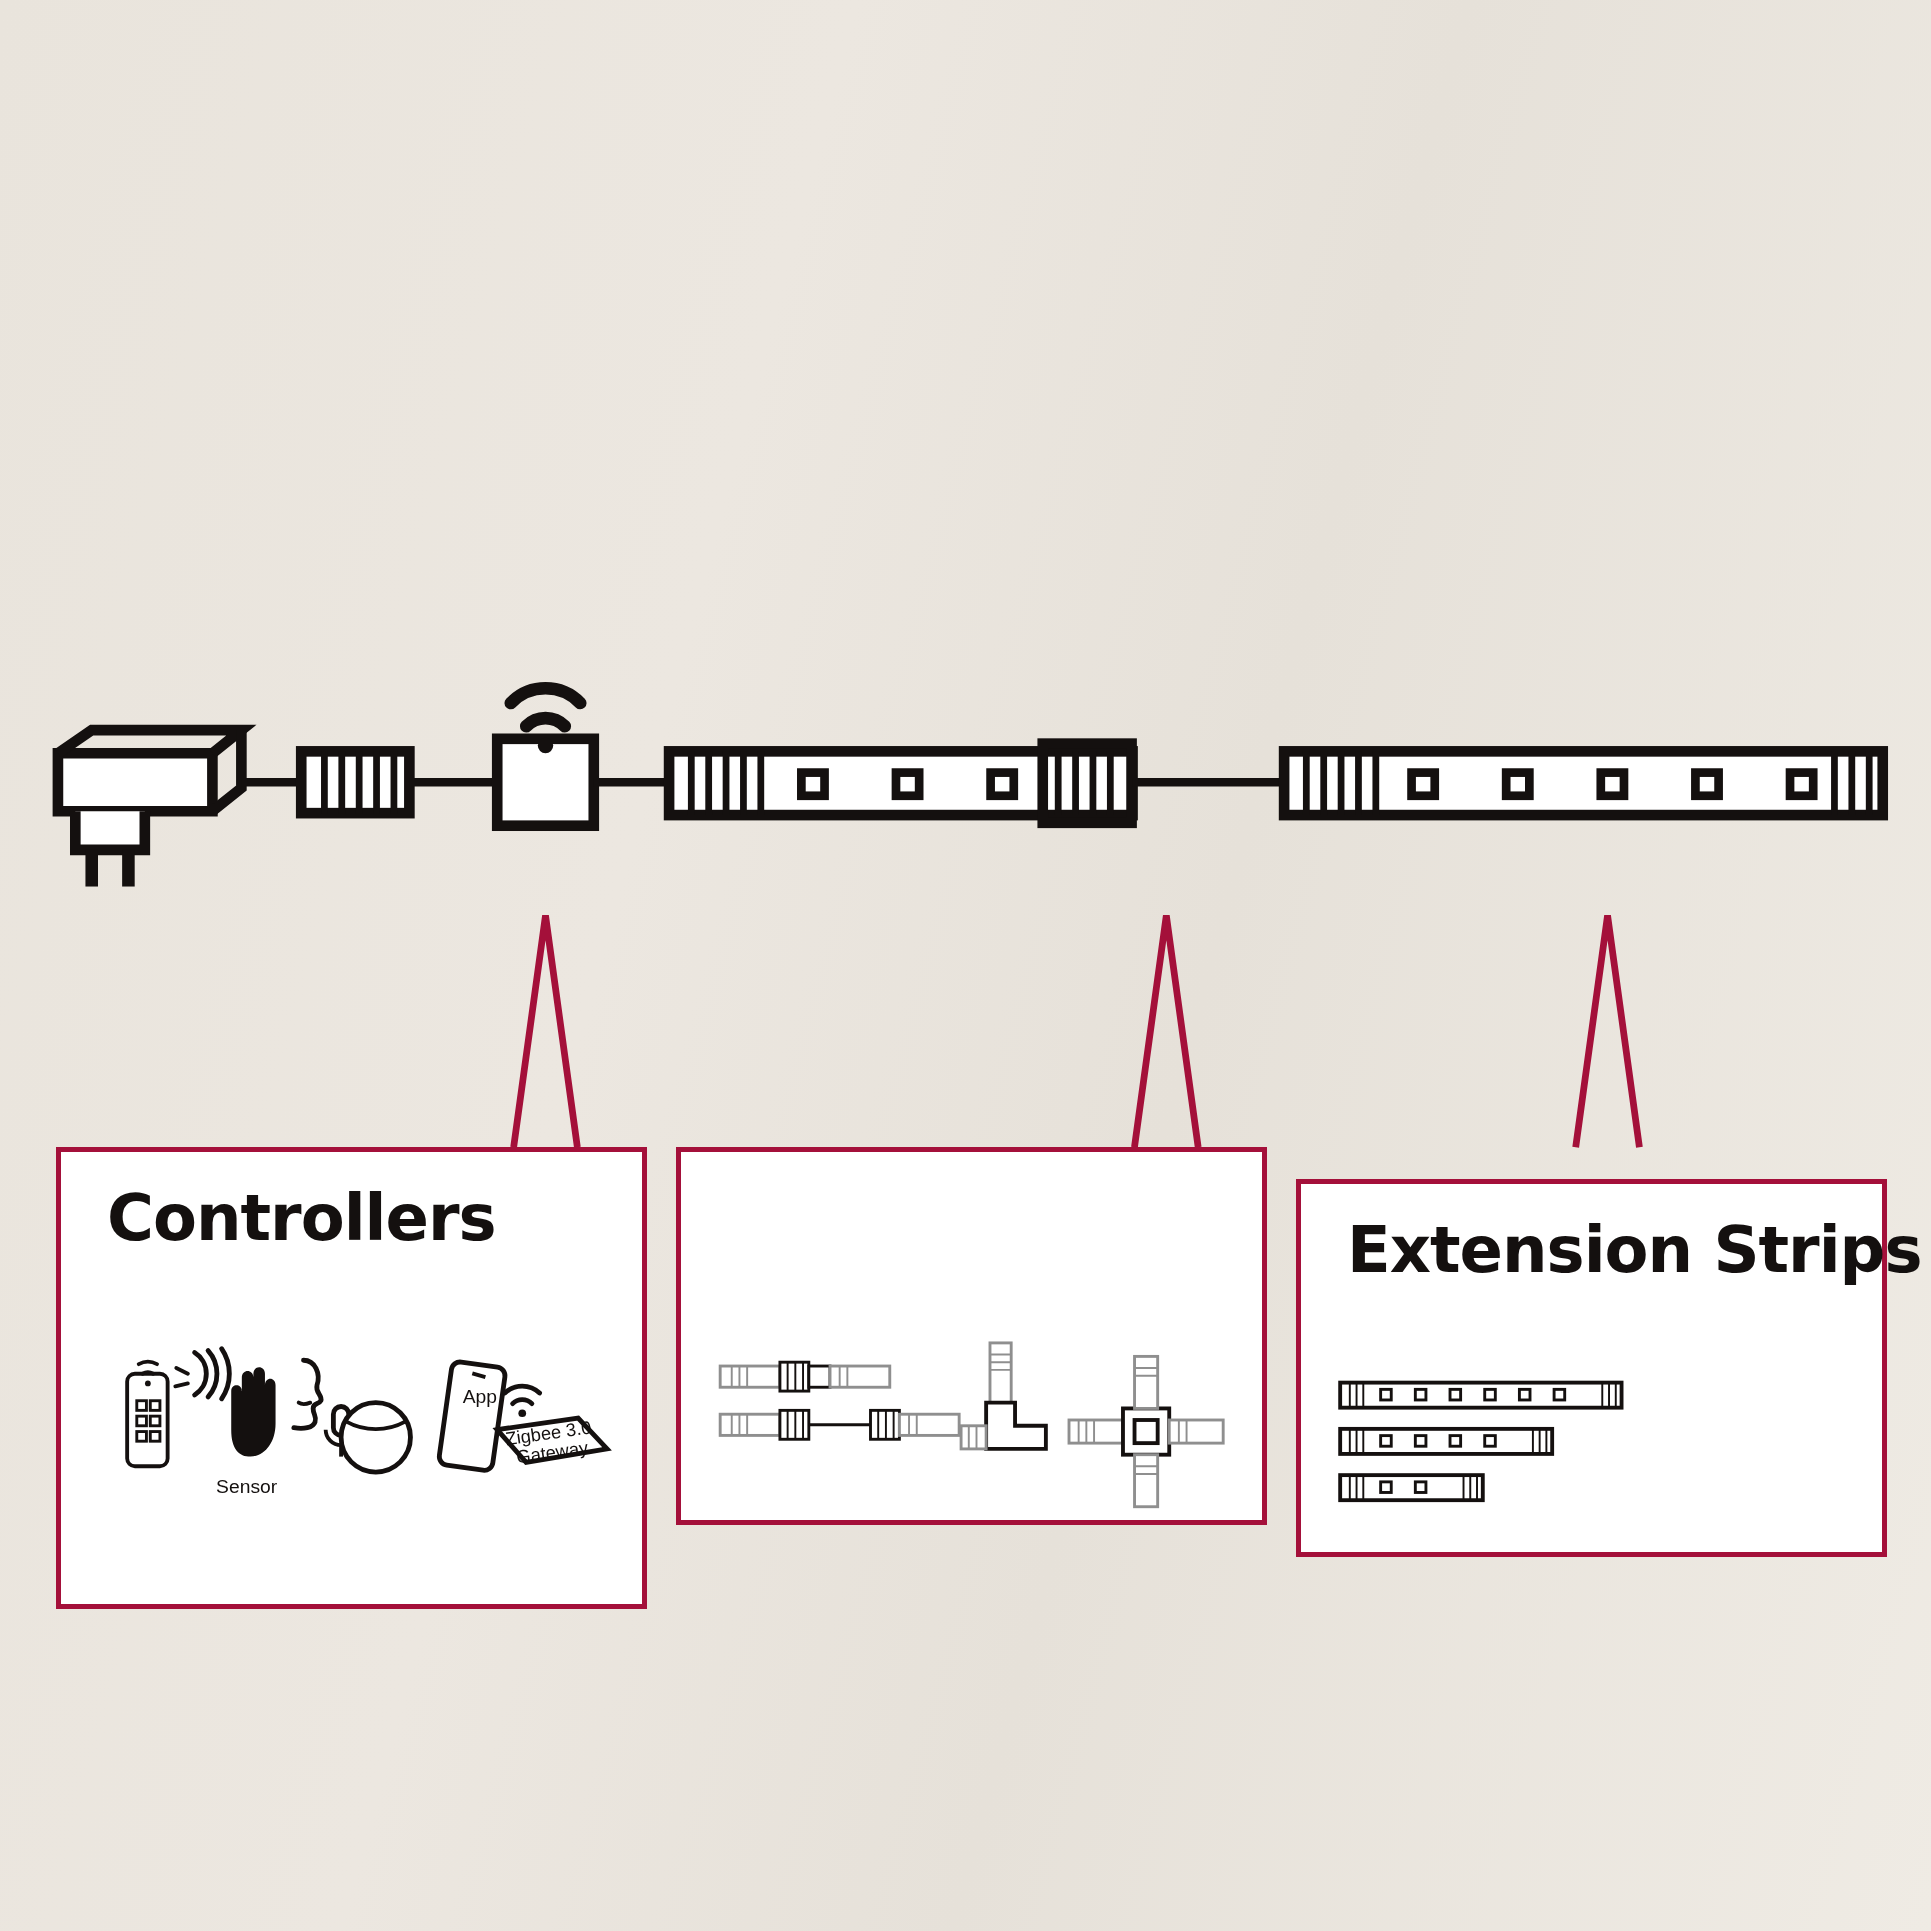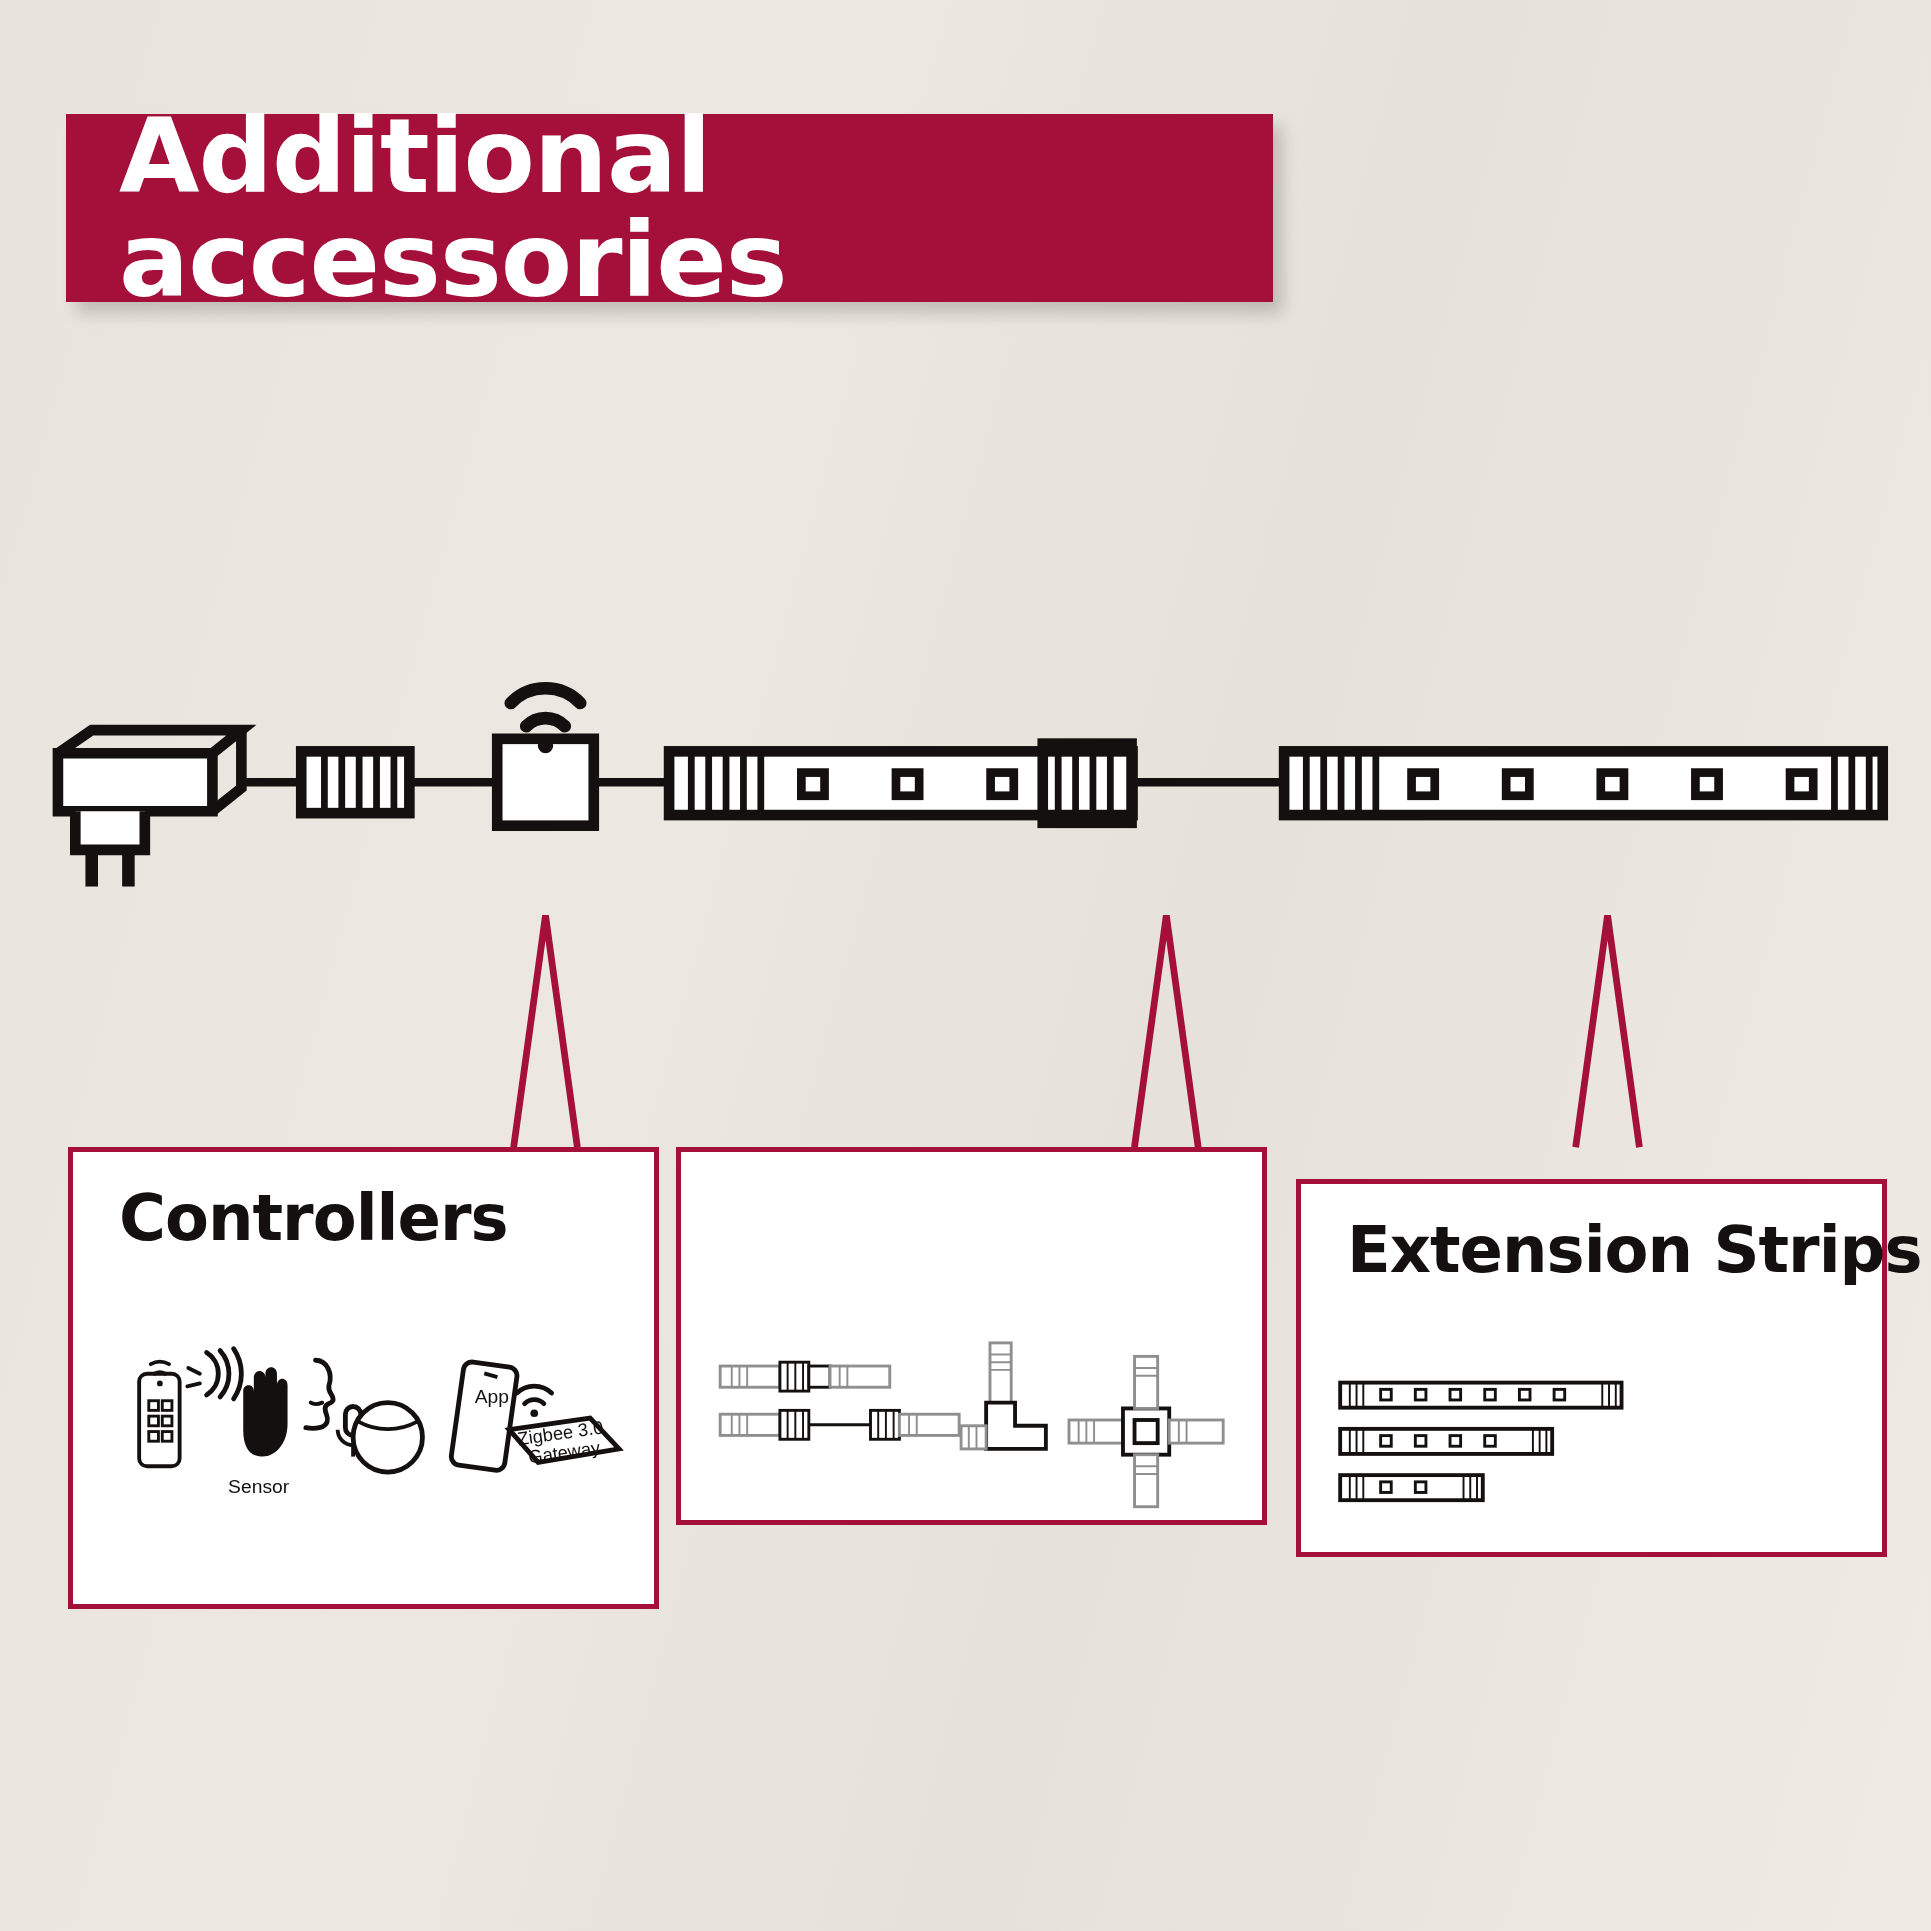--- a/index.html
+++ b/index.html
@@ -37,40 +37,37 @@
     box-sizing:border-box;
   }
   .card-title{
     position:absolute;
     left:46px;top:29px;
     font-size:64px;font-weight:bold;color:#14100f;
     font-family:"DejaVu Sans","Liberation Sans",sans-serif;
     letter-spacing:-1px;
     white-space:nowrap;
   }
-  #card-controllers{left:68px;top:1147px;width:591px;height:462px;}
+  #card-controllers{left:56px;top:1147px;width:591px;height:462px;}
   #card-connectors{left:676px;top:1147px;width:591px;height:378px;}
   #card-extensions{left:1296px;top:1147px;width:591px;height:378px;margin-top:32px;}
 
   .tiny-label{
     font-family:"Liberation Sans",sans-serif;
     fill:#14100f;
   }
 
   svg{display:block;}
   .ov{position:absolute;left:0;top:0;}
 </style>
 </head>
 <body>
 
 <div class="stage">
 
-  <div class="banner">
-    <div class="banner-title">Additional accessories</div>
-  </div>
 
   <svg class="ov" width="1931" height="1159" viewBox="0 0 2000 1200">
     <g fill="none" stroke="#14100f" stroke-width="11" stroke-linejoin="miter" stroke-linecap="butt">
 
       <g>
         <path d="M60 780 L60 840 L220 840 L220 780 Z" fill="#ffffff"></path>
         <path d="M60 780 L95 756 L250 756 L220 780"></path>
         <path d="M250 756 L250 816 L220 840"></path>
 
         <path d="M78 840 L78 880 L150 880 L150 840" stroke-width="11" fill="#ffffff"></path>

